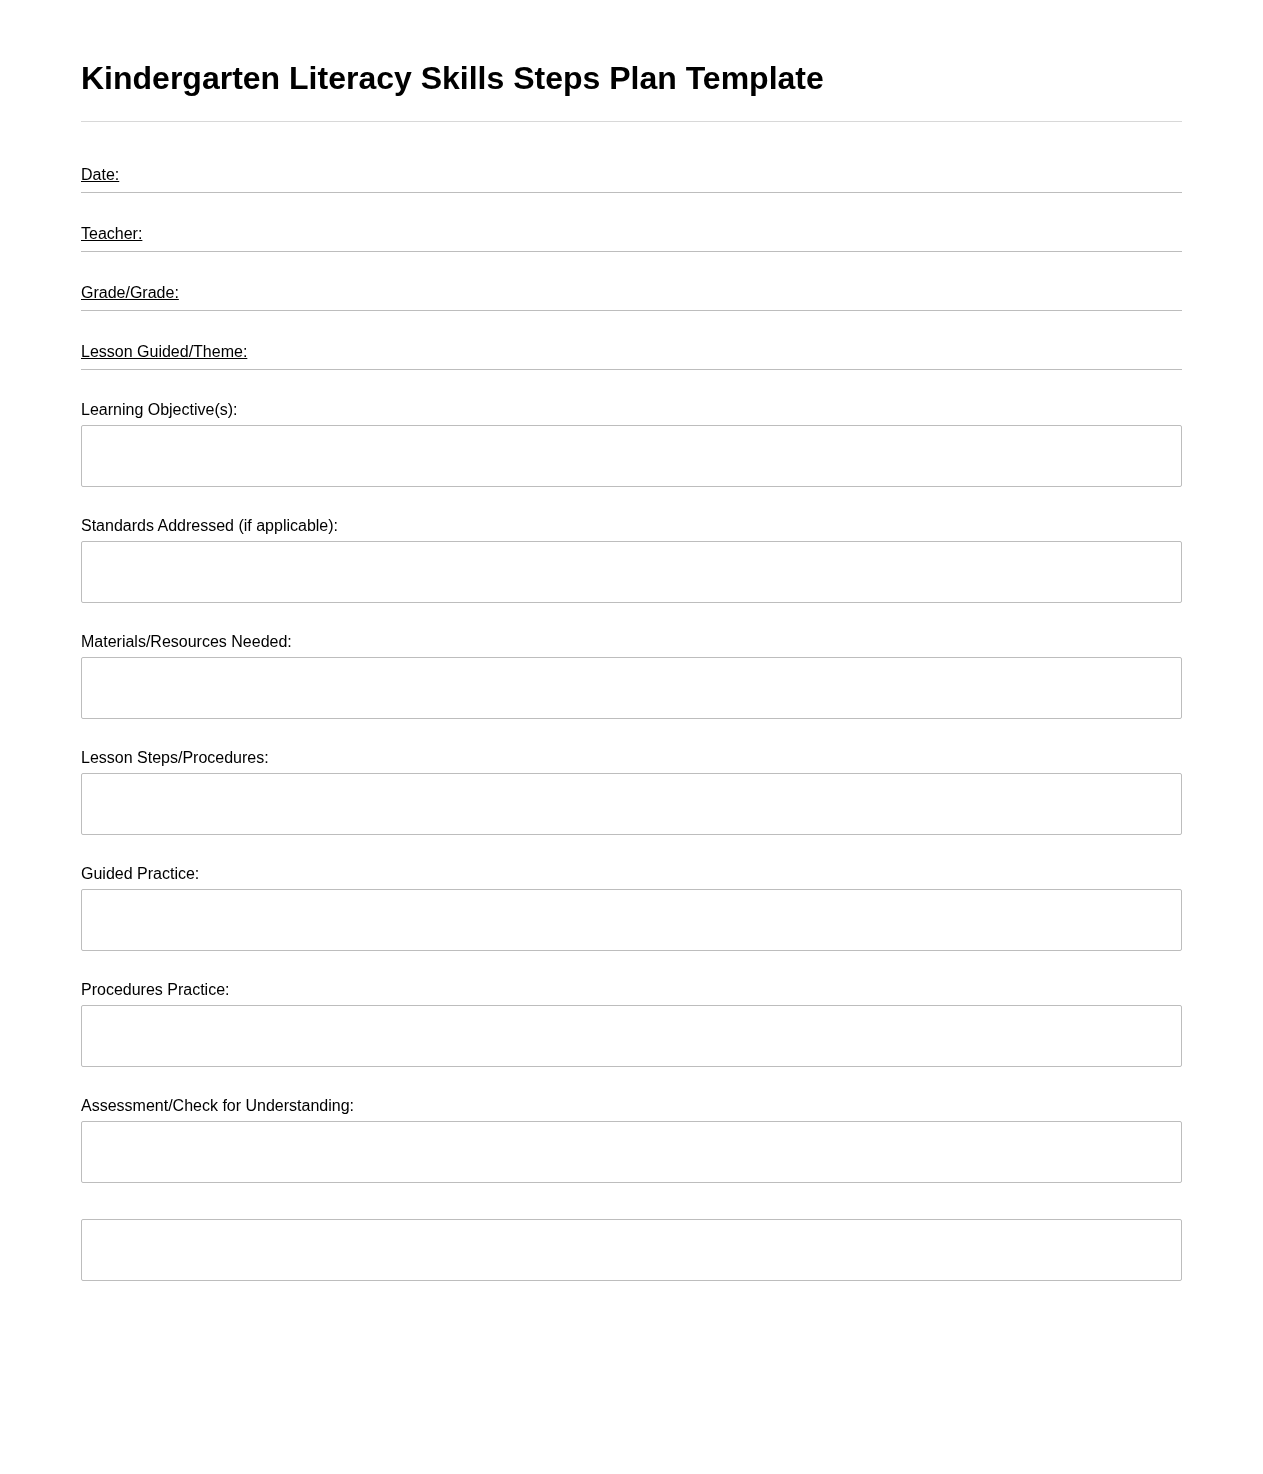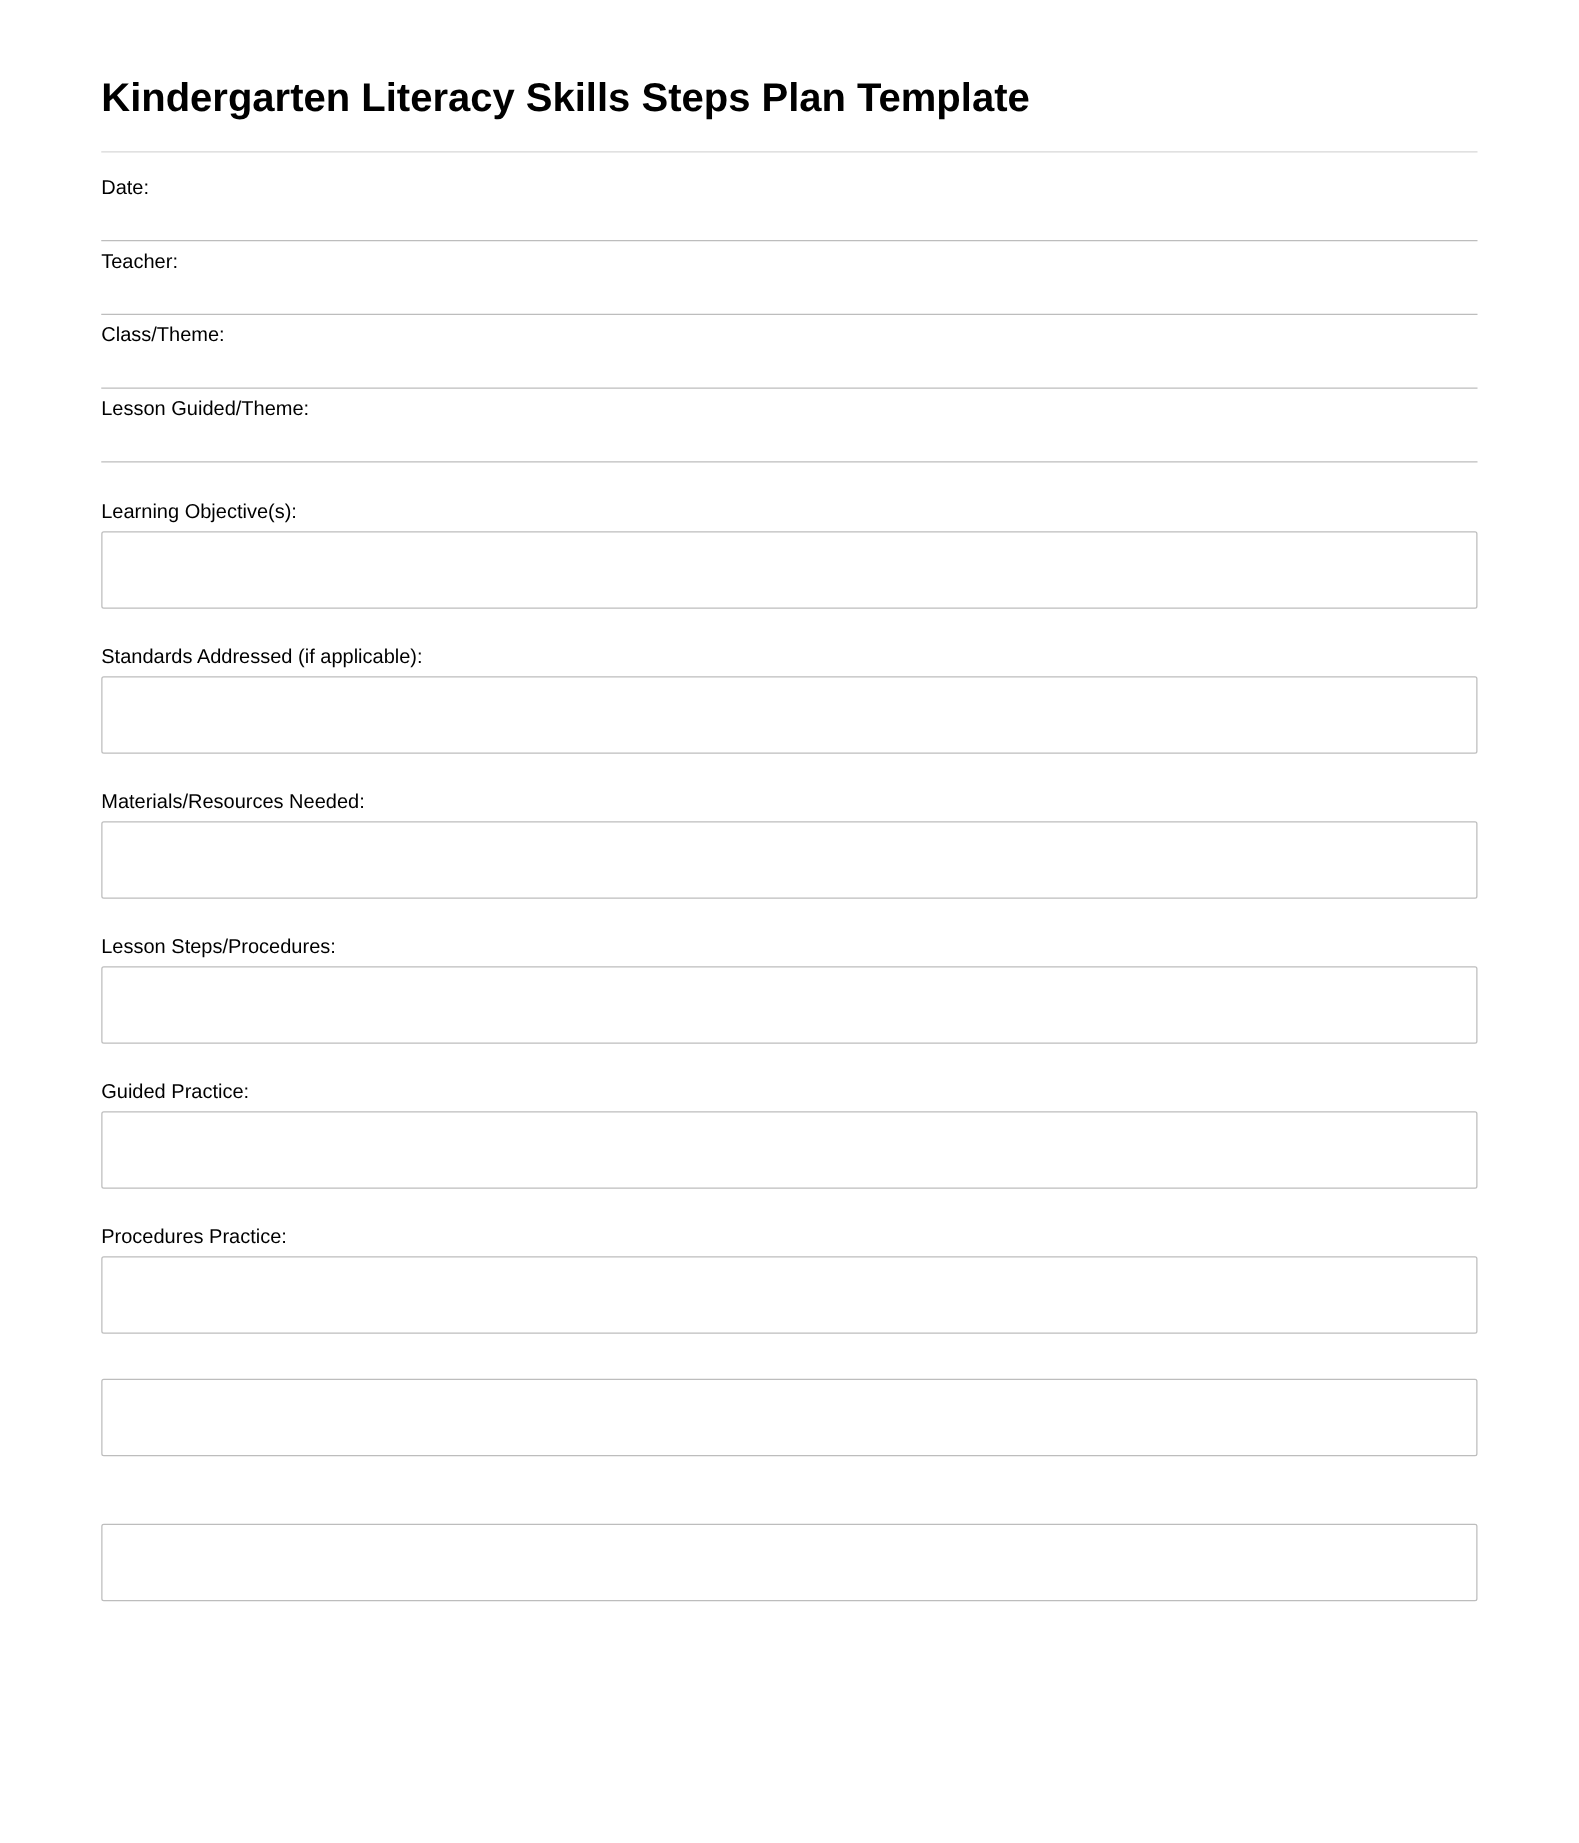--- a/index.html
+++ b/index.html
@@ -15,22 +15,22 @@
   }
   .hr-top {
     position: absolute; top: 121px; left: 81px; width: 1101px;
     height: 0; border-top: 1px solid #d8d8d8;
   }
   .info-row {
     position: absolute; left: 81px; width: 1101px; height: 59px;
     border-bottom: 1px solid #bdbdbd; box-sizing: border-box;
   }
   .info-row .lbl {
-    position: absolute; top: 8px; left: 0;
-    font-size: 16px; line-height: 18px;
+    position: absolute; top: 32px; left: 0;
+    font-size: 16px; line-height: 18px; text-decoration: underline;
   }
   .section { position: absolute; left: 81px; width: 939px; }
   .section .lbl { font-size: 16px; line-height: 18px; display: block; }
   .section .box {
     margin-top: 6px; width: 1101px; height: 62px; box-sizing: border-box;
     border: 1px solid #bdbdbd; border-radius: 2px; background: #fff;
   }
 </style>
 </head>
 <body>
@@ -39,21 +39,21 @@
   <h1>Kindergarten Literacy Skills Steps Plan Template</h1>
   <div class="hr-top"></div>
 
   <div class="info-row" style="top:134px">
     <span class="lbl">Date:</span>
   </div>
   <div class="info-row" style="top:193px">
     <span class="lbl">Teacher:</span>
   </div>
   <div class="info-row" style="top:252px">
-    <span class="lbl">Class/Theme:</span>
+    <span class="lbl">Grade/Grade:</span>
   </div>
   <div class="info-row" style="top:311px">
     <span class="lbl">Lesson Guided/Theme:</span>
   </div>
 
   <div class="section" style="top:401px">
     <span class="lbl">Learning Objective(s):</span>
     <div class="box"></div>
   </div>
   <div class="section" style="top:517px">
@@ -70,18 +70,19 @@
   </div>
   <div class="section" style="top:865px">
     <span class="lbl">Guided Practice:</span>
     <div class="box"></div>
   </div>
   <div class="section" style="top:981px">
     <span class="lbl">Procedures Practice:</span>
     <div class="box"></div>
   </div>
   <div class="section" style="top:1097px">
+    <span class="lbl">Assessment/Check for Understanding:</span>
     <div class="box"></div>
   </div>
   <div class="section" style="top:1213px">
     <div class="box"></div>
   </div>
 </div>
 
 </body></html>

